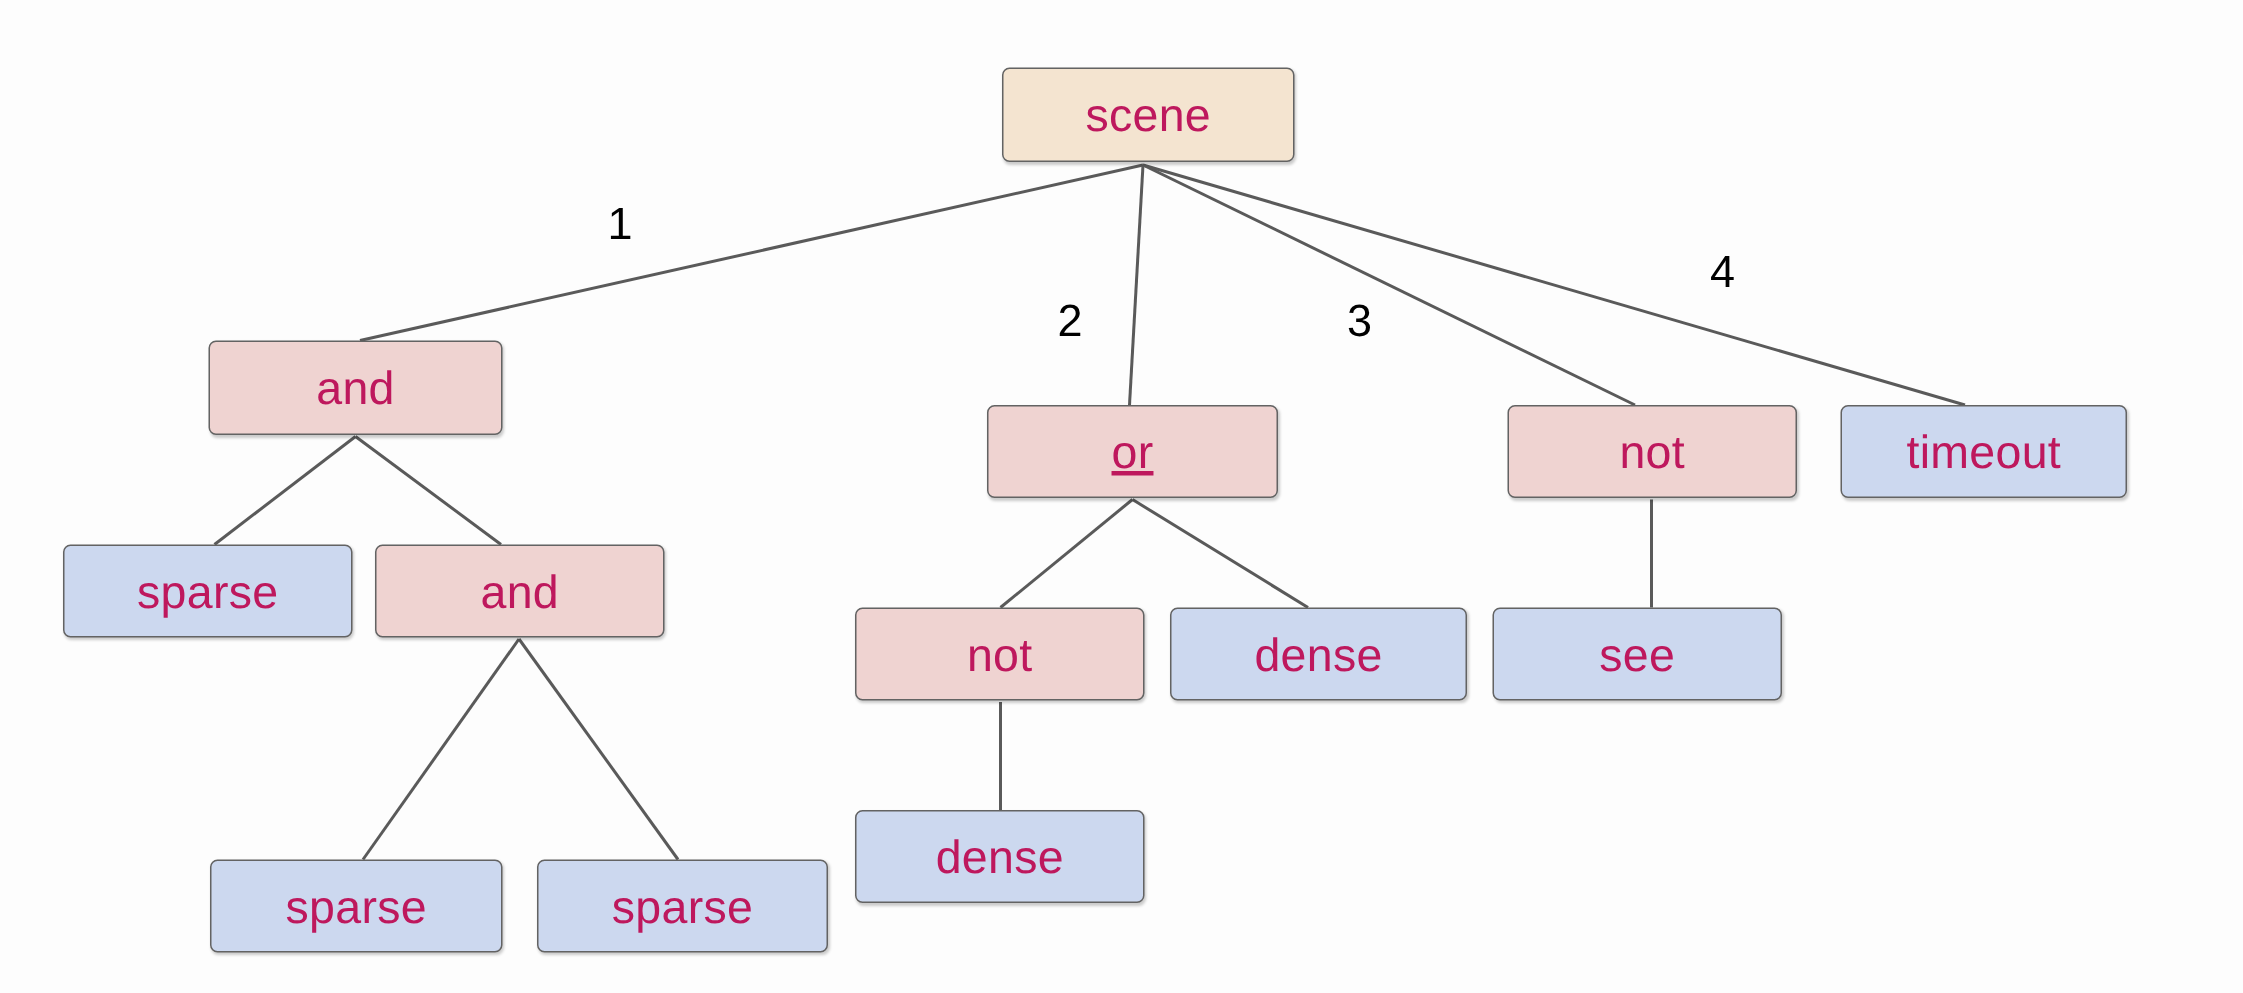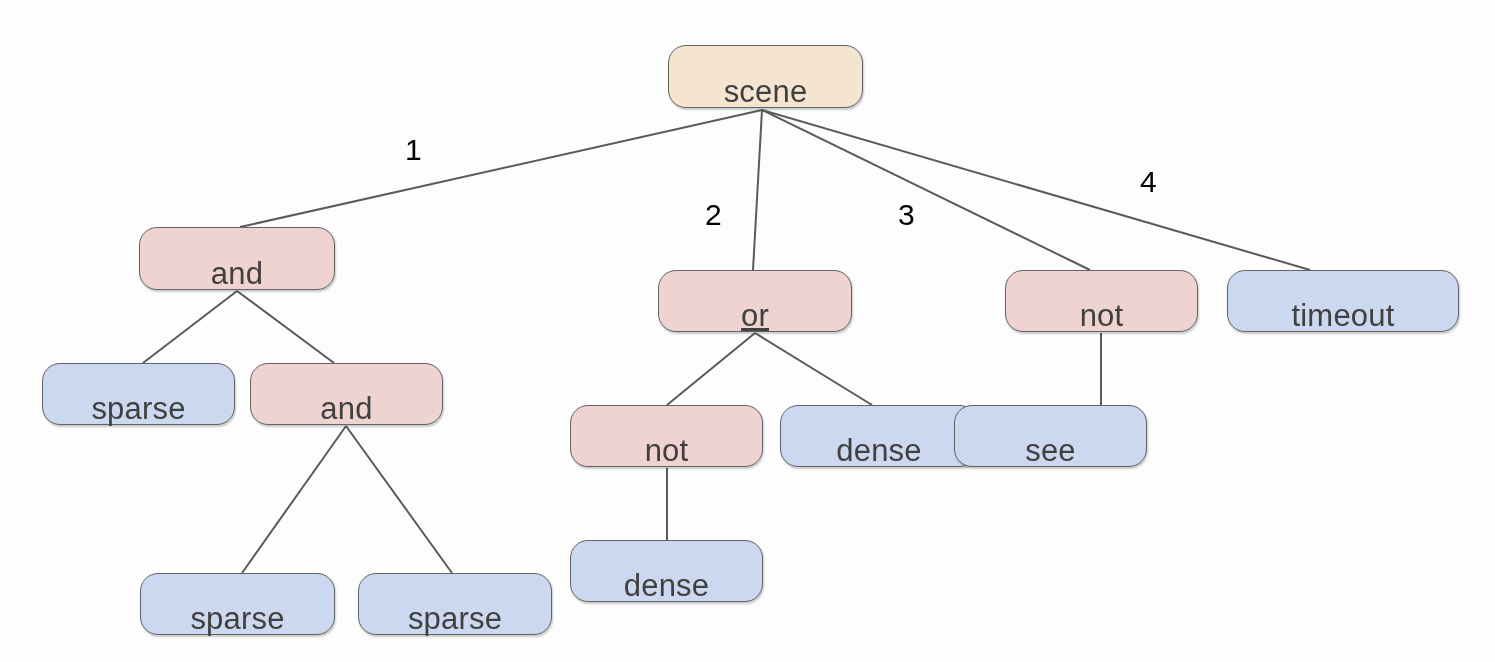--- a/index.html
+++ b/index.html
@@ -20,25 +20,25 @@
     left: 0;
     top: 0;
     width: 1495px;
     height: 662px;
     pointer-events: none;
   }
   .node {
     position: absolute;
     box-sizing: border-box;
     border: 1.6px solid #636363;
-    border-radius: 18px;
+    border-radius: 5px;
     display: flex;
-    align-items: flex-end;
+    align-items: center;
     justify-content: center;
-    color: #404040;
+    color: #be185d;
     font-size: 31px;
     line-height: 1;
     letter-spacing: 0.2px;
     box-shadow: 1px 1.5px 2px rgba(0,0,0,0.20);
     white-space: nowrap;
   }
   .node.root   { background: #f4e4d0; }
   .node.op     { background: #efd3d1; }
   .node.leaf   { background: #ccd8ef; }
   .edge-label {
@@ -73,36 +73,36 @@
       </div>
       <div class="node op" style="left: 139px; top: 227px; width: 196px; height: 63px;">
         <span>and</span>
       </div>
       <div class="node op" style="left: 658px; top: 270px; width: 194px; height: 62px; text-decoration: underline;">
         <span>or</span>
       </div>
       <div class="node op" style="left: 1005px; top: 270px; width: 193px; height: 62px;">
         <span>not</span>
       </div>
-      <div class="node leaf" style="left: 1227px; top: 270px; width: 232px; height: 62px;">
+      <div class="node leaf" style="left: 1227px; top: 270px; width: 191px; height: 62px;">
         <span>timeout</span>
       </div>
       <div class="node leaf" style="left: 42px; top: 363px; width: 193px; height: 62px;">
         <span>sparse</span>
       </div>
       <div class="node op" style="left: 250px; top: 363px; width: 193px; height: 62px;">
         <span>and</span>
       </div>
       <div class="node op" style="left: 570px; top: 405px; width: 193px; height: 62px;">
         <span>not</span>
       </div>
       <div class="node leaf" style="left: 780px; top: 405px; width: 198px; height: 62px;">
         <span>dense</span>
       </div>
-      <div class="node leaf" style="left: 954px; top: 405px; width: 193px; height: 62px;">
+      <div class="node leaf" style="left: 995px; top: 405px; width: 193px; height: 62px;">
         <span>see</span>
       </div>
       <div class="node leaf" style="left: 570px; top: 540px; width: 193px; height: 62px;">
         <span>dense</span>
       </div>
       <div class="node leaf" style="left: 140px; top: 573px; width: 195px; height: 62px;">
         <span>sparse</span>
       </div>
       <div class="node leaf" style="left: 358px; top: 573px; width: 194px; height: 62px;">
         <span>sparse</span>

